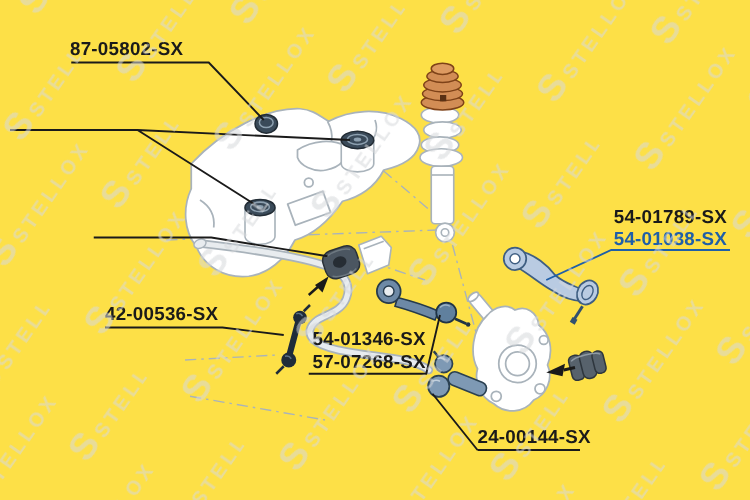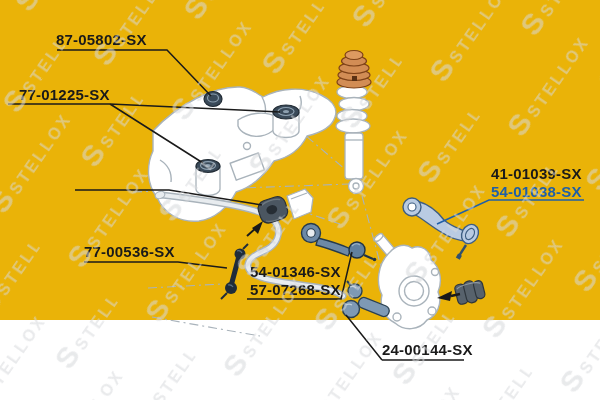--- a/index.html
+++ b/index.html
@@ -1,17 +1,17 @@
 <!DOCTYPE html>
 <html><head>
 <meta charset="utf-8">
 <style>
   html,body{margin:0;padding:0;background:#ffffff;}
   body{width:600px;height:400px;overflow:hidden;font-family:"Liberation Sans",sans-serif;}
-  .stage{position:relative;width:600px;height:320px;background:#eab308;}
+  .stage{position:relative;width:600px;height:400px;background:#fde047;}
   .layer{position:absolute;left:0;top:0;}
   .wm{pointer-events:none;opacity:.55;}
   .label{position:absolute;font-weight:bold;font-size:15px;line-height:17px;color:#1a1a1a;
          letter-spacing:.2px;white-space:nowrap;}
   .label.blue{color:#1f5fa8;}
   .wm-logo{font:bold 30px "Liberation Sans",sans-serif;fill:#d7d9dc;}
   .wm-word{font:bold 16px "Liberation Sans",sans-serif;letter-spacing:3px;fill:#d7d9dc;}
 </style>
 </head>
 <body>
@@ -185,26 +185,25 @@
       <path d="M8,104 H110 L280,112 M110,104 L203,163"></path>
       <path d="M75,190 H169 L262,205"></path>
       <path d="M84,262 H178 L227,268"></path>
       <path d="M247,299 H341 L352,252"></path>
       <path d="M382,360 H464 M382,360 L346,315"></path>
     </g>
     <path d="M584,200 H489 L437,224" stroke="#1f5fa8" stroke-width="1.5" fill="none"></path>
   </svg>
 
   <div class="label" style="left:56px;  top:31px;">87-05802-SX</div>
-  <div class="label" style="left:19px;  top:86px;">77-01225-SX</div>
-  <div class="label" style="left:84px;  top:243px;">77-00536-SX</div>
+  <div class="label" style="left:84px;  top:243px;">42-00536-SX</div>
   <div class="label" style="left:250px; top:263px;">54-01346-SX</div>
   <div class="label" style="left:250px; top:281px;">57-07268-SX</div>
   <div class="label" style="left:382px; top:341px;">24-00144-SX</div>
-  <div class="label" style="left:491px; top:165px;">41-01039-SX</div>
+  <div class="label" style="left:491px; top:165px;">54-01789-SX</div>
   <div class="label blue" style="left:491px; top:183px;">54-01038-SX</div>
 
   <svg class="layer wm" width="600" height="400" viewBox="0 0 600 400">
     <defs>
       <pattern id="wmp" width="180" height="95" patternUnits="userSpaceOnUse" patternTransform="rotate(-55)">
         <g transform="translate(6,32)">
           <text class="wm-logo" x="0" y="0">S</text>
           <text class="wm-word" x="24" y="0">STELLOX</text>
         </g>
         <g transform="translate(96,80)">

